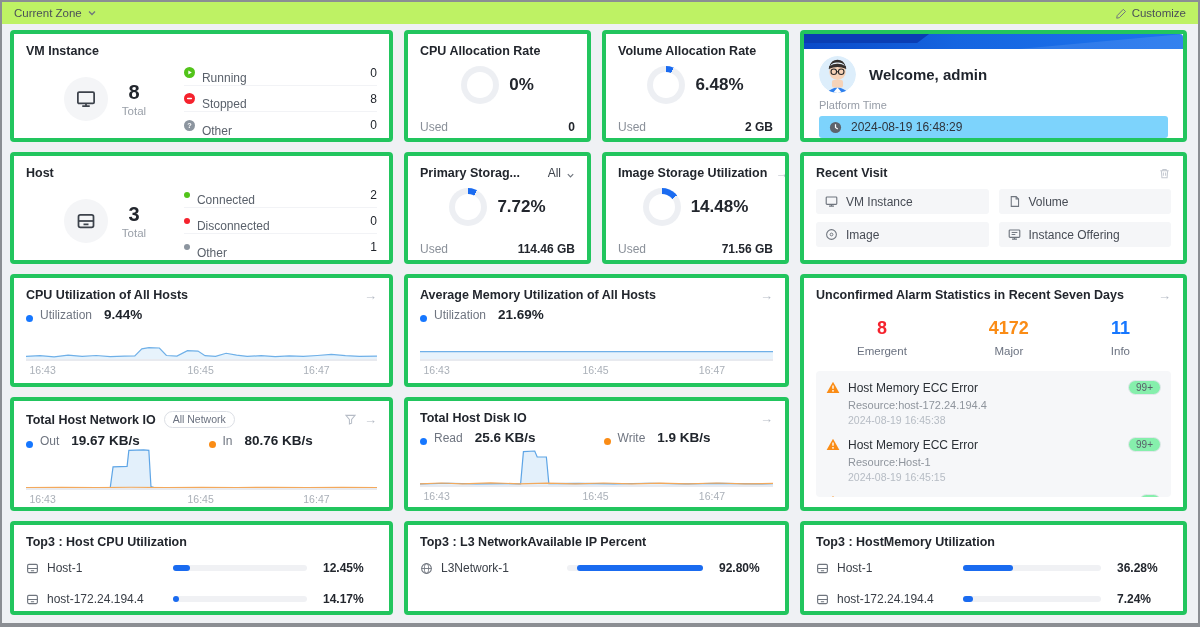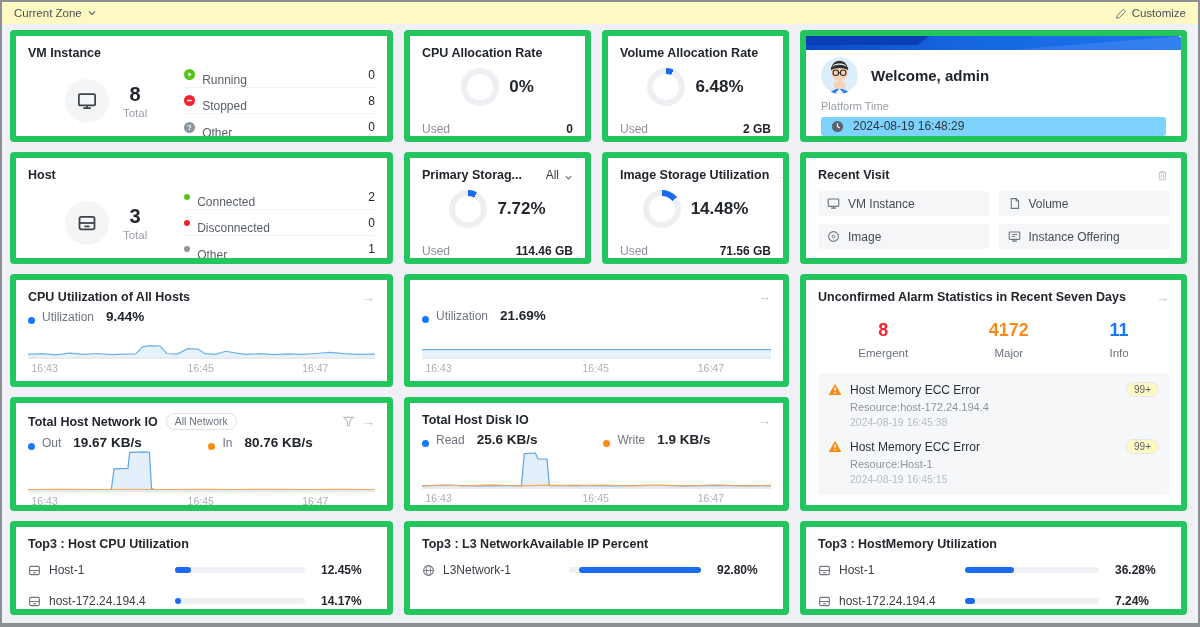--- a/index.html
+++ b/index.html
@@ -7,34 +7,34 @@
   body {
     font-family: "Liberation Sans", sans-serif;
     background:#eff1f4;
     border:2px solid #8b8e93;
     border-bottom-width:4px;
     overflow:hidden;
     color:#262a31;
   }
   .topbar {
     height:22px; display:flex; align-items:center; justify-content:space-between;
-    padding:4px 12px; background:#fef9c3; font-size:11.5px; color:#4b5058;
+    padding:4px 12px; background:#bef264; font-size:11.5px; color:#4b5058;
   }
   .topbar .left, .topbar .right { display:flex; align-items:center; gap:5px; cursor:pointer; }
   .icon { display:inline-flex; align-items:center; justify-content:center; color:#6f757e; }
   .icon svg { display:block; }
 
   .grid {
     display:grid; margin:6px 8px 8px;
     grid-template-columns: 383px 187px 187px 387px;
     grid-template-rows: 112px 112px 113px 114px 94px;
     gap:10px 11px;
   }
   .card {
-    background:#fff; border:6px solid #22c55e; border-radius:4px;
+    background:#fff; border:4px solid #22c55e; border-radius:4px;
     padding:10px 12px; overflow:hidden; display:flex; flex-direction:column;
   }
   .c-vm{grid-row:1;grid-column:1} .c-cpualloc{grid-row:1;grid-column:2} .c-memalloc{grid-row:1;grid-column:3}
   .c-welcome{grid-row:1;grid-column:4;padding:0}
   .c-host{grid-row:2;grid-column:1} .c-primary{grid-row:2;grid-column:2} .c-image{grid-row:2;grid-column:3}
   .c-recent{grid-row:2;grid-column:4}
   .c-cpuutil{grid-row:3;grid-column:1} .c-memutil{grid-row:3;grid-column:2/span 2}
   .c-alarms{grid-row:3/span 2;grid-column:4}
   .c-net{grid-row:4;grid-column:1} .c-disk{grid-row:4;grid-column:2/span 2}
   .c-top3cpu{grid-row:5;grid-column:1} .c-top3l3{grid-row:5;grid-column:2/span 2} .c-top3mem{grid-row:5;grid-column:4}
@@ -101,21 +101,21 @@
   .tag-pill { border:1px solid #dcdfe5; border-radius:10px; padding:1px 8px 2px; font-size:10.5px; color:#6b7280; background:#fff; }
 
   
   .alarm-stats { display:flex; justify-content:space-around; text-align:center; margin:16px 0 14px; }
   .alarm-stat-value { font-size:18px; font-weight:bold; }
   .alarm-stat-label { font-size:11.5px; color:#6b7280; margin-top:6px; }
   .alarm-list { background:#f6f7f9; border-radius:4px; padding:9px 10px; flex:1; overflow:hidden; }
   .alarm-item { margin-bottom:11px; cursor:pointer; }
   .alarm-line1 { display:flex; align-items:center; gap:8px; }
   .alarm-title { font-size:12px; color:#2b3036; flex:1; }
-  .badge { background:#fef9c3; border:1px solid #e4e7ec; border-radius:9px; font-size:10px; color:#595f69; padding:1px 7px; }
+  .badge { background:#86efac; border:1px solid #e4e7ec; border-radius:9px; font-size:10px; color:#595f69; padding:1px 7px; }
   .alarm-sub { font-size:11px; color:#8f959d; margin:4px 0 0 22px; }
   .alarm-time { font-size:10.5px; color:#b6bcc4; margin:3px 0 0 22px; }
 
   
   .top3-rows { margin-top:8px; display:flex; flex-direction:column; gap:9px; }
   .top3-row { display:flex; align-items:center; gap:8px; height:22px; }
   .top3-name { font-size:12px; color:#3a3f47; width:118px; white-space:nowrap; overflow:hidden; text-overflow:ellipsis; }
   .bar { flex:1; height:6px; border-radius:3px; background:#f0f1f4; display:flex; }
   .bar-fill { height:100%; border-radius:3px; }
   .top3-pct { width:62px; font-size:12px; font-weight:bold; color:#23272e; padding-left:8px; }
@@ -424,20 +424,21 @@
       <div class="axis">
         <span class="t0">16:43</span>
         <span class="t1">16:45</span>
         <span class="t2">16:47</span>
       </div>
     </div>
   </div>
 
   <div class="card c-memutil">
     <div class="card-head">
+      <span class="card-title">Average Memory Utilization of All Hosts</span>
       <span class="head-right">
           <span class="arrow-link">→</span>
         </span>
     </div>
     <div class="legend-row">
       <div class="legend">
         <span class="legend-dot" style="background: rgb(22, 119, 255);"></span>
         <span class="legend-label">Utilization</span>
         <span class="legend-value">21.69%</span>
       </div>

